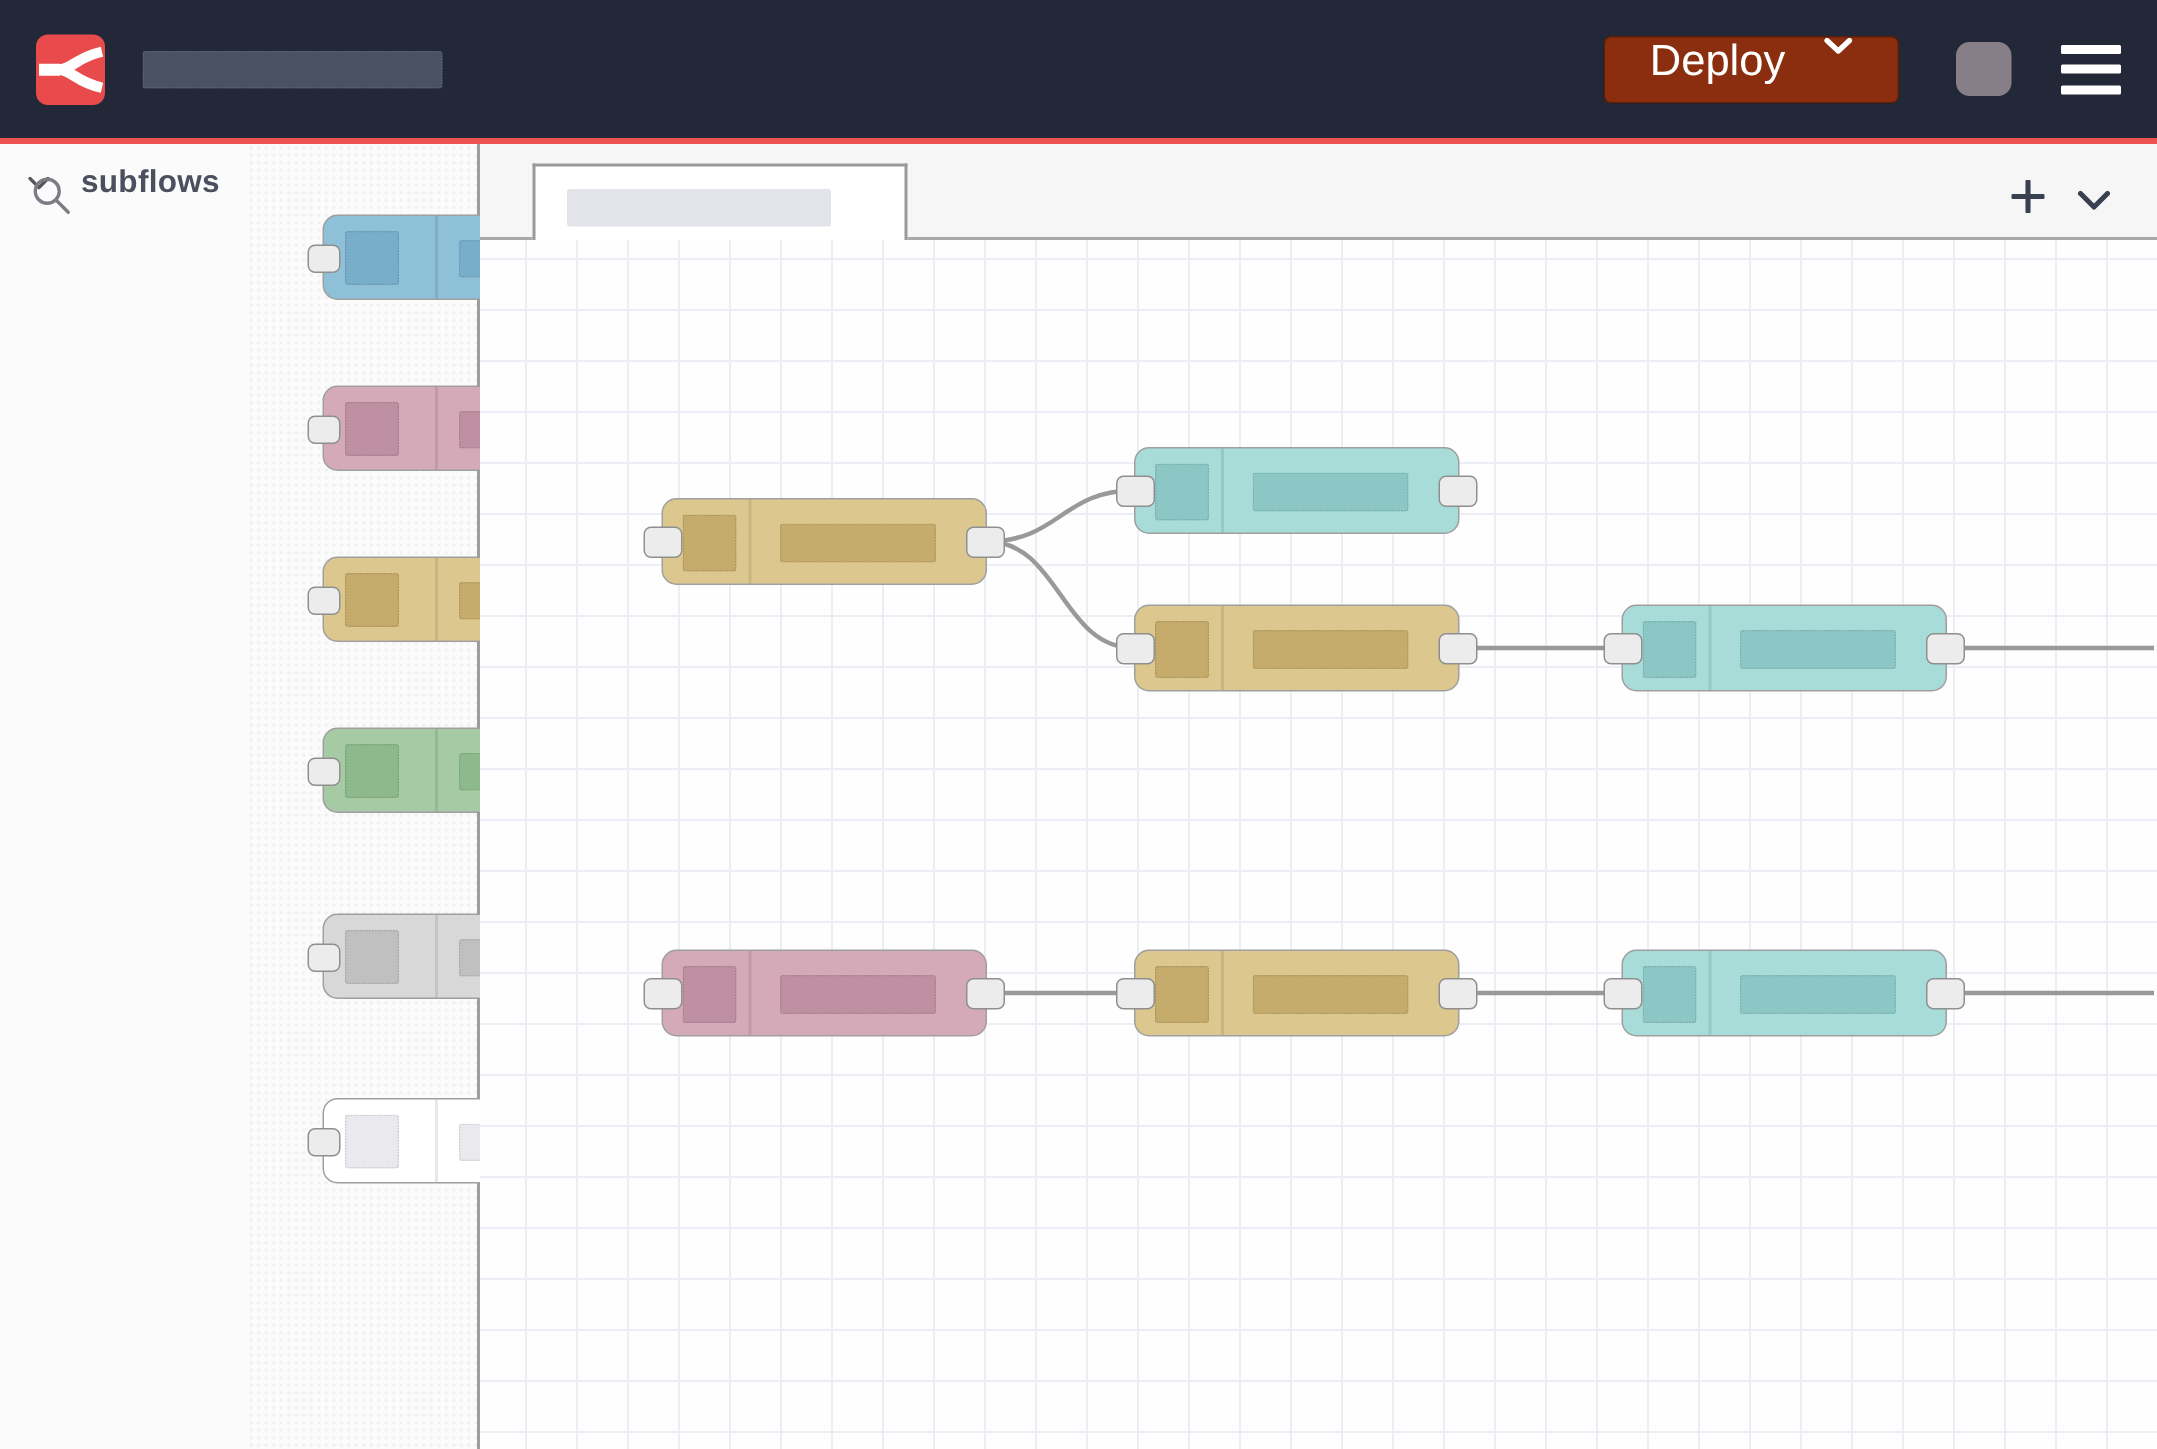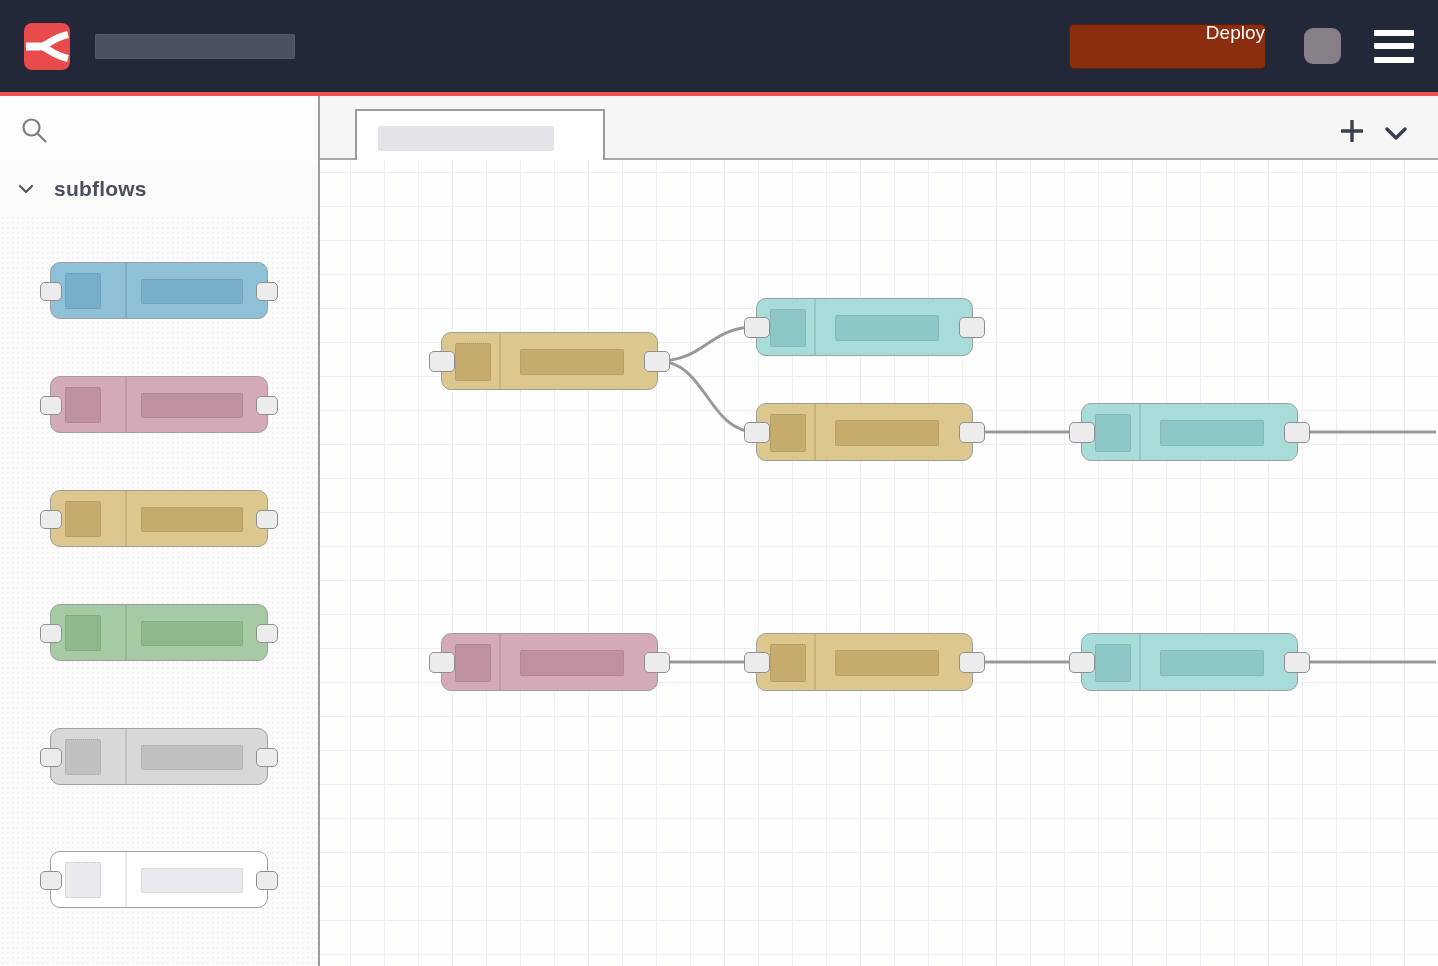--- a/index.html
+++ b/index.html
@@ -6,31 +6,31 @@
   html,body { width:1438px; height:966px; overflow:hidden;
     font-family:"Liberation Sans", sans-serif; background:#fff; }
 
   
   .header { height:92px; background:#222837; display:flex; align-items:center; padding:0 24px; position:relative; }
   .logo { width:46px; height:47px; border-radius:8px; display:flex; align-items:center; justify-content:center; flex:0 0 auto; }
   .title-ph { width:200px; height:25px; margin-left:25px; border-radius:2px;
     border:1px dotted #5f6678; }
   .header-spacer { flex:1; }
   .deploy-btn { height:45px; width:197px; border:1px solid rgba(0,0,0,.35); border-radius:5px;
-    color:#fff; font-size:19px; display:flex; align-items:flex-end; justify-content:center; gap:26px;
-    cursor:pointer; font-family:"Liberation Sans", sans-serif;flex-direction:column; }
+    color:#fff; font-size:29px; display:flex; align-items:flex-start; justify-content:center; gap:26px;
+    cursor:pointer; font-family:"Liberation Sans", sans-serif; }
   .avatar { width:37px; height:36px; border-radius:9px; margin-left:38px; flex:0 0 auto; cursor:pointer; }
   .menu-btn { width:40px; height:33px; margin-left:33px; background:none; border:none; cursor:pointer;
     display:flex; flex-direction:column; justify-content:space-between; flex:0 0 auto; }
   .menu-btn span { display:block; height:6px; background:#fff; border-radius:1px; }
   .accent-line { height:4px; }
 
   
   .content { display:flex; height:870px; }
-  .sidebar { width:320px; border-right:2px solid #9d9d9d; background:#fbfbfb; display:flex; flex-direction:column; }
+  .sidebar { width:320px; border-right:2px solid #9d9d9d; background:#fbfbfb; display:flex; flex-direction:row; }
   .dots { background-image:radial-gradient(rgba(0,0,0,0.04) 1px, transparent 1px); background-size:5px 5px; }
   .search-row { height:67px; background:#fdfdfd; position:relative; }
   .search-row svg { position:absolute; left:21px; top:21px; }
   .cat-header { height:52px; display:flex; align-items:center; padding:0 18px; gap:20px; cursor:pointer; }
   .cat-label { font-size:21px; font-weight:600; color:#4c4f5e; letter-spacing:.2px; }
   .palette-list { position:relative; flex:1; }
 
   
   .node { position:absolute; border:1px solid #9f9f9f; border-radius:10px; }
   .palette-node { left:50px; width:218px; height:57px; cursor:grab; }

